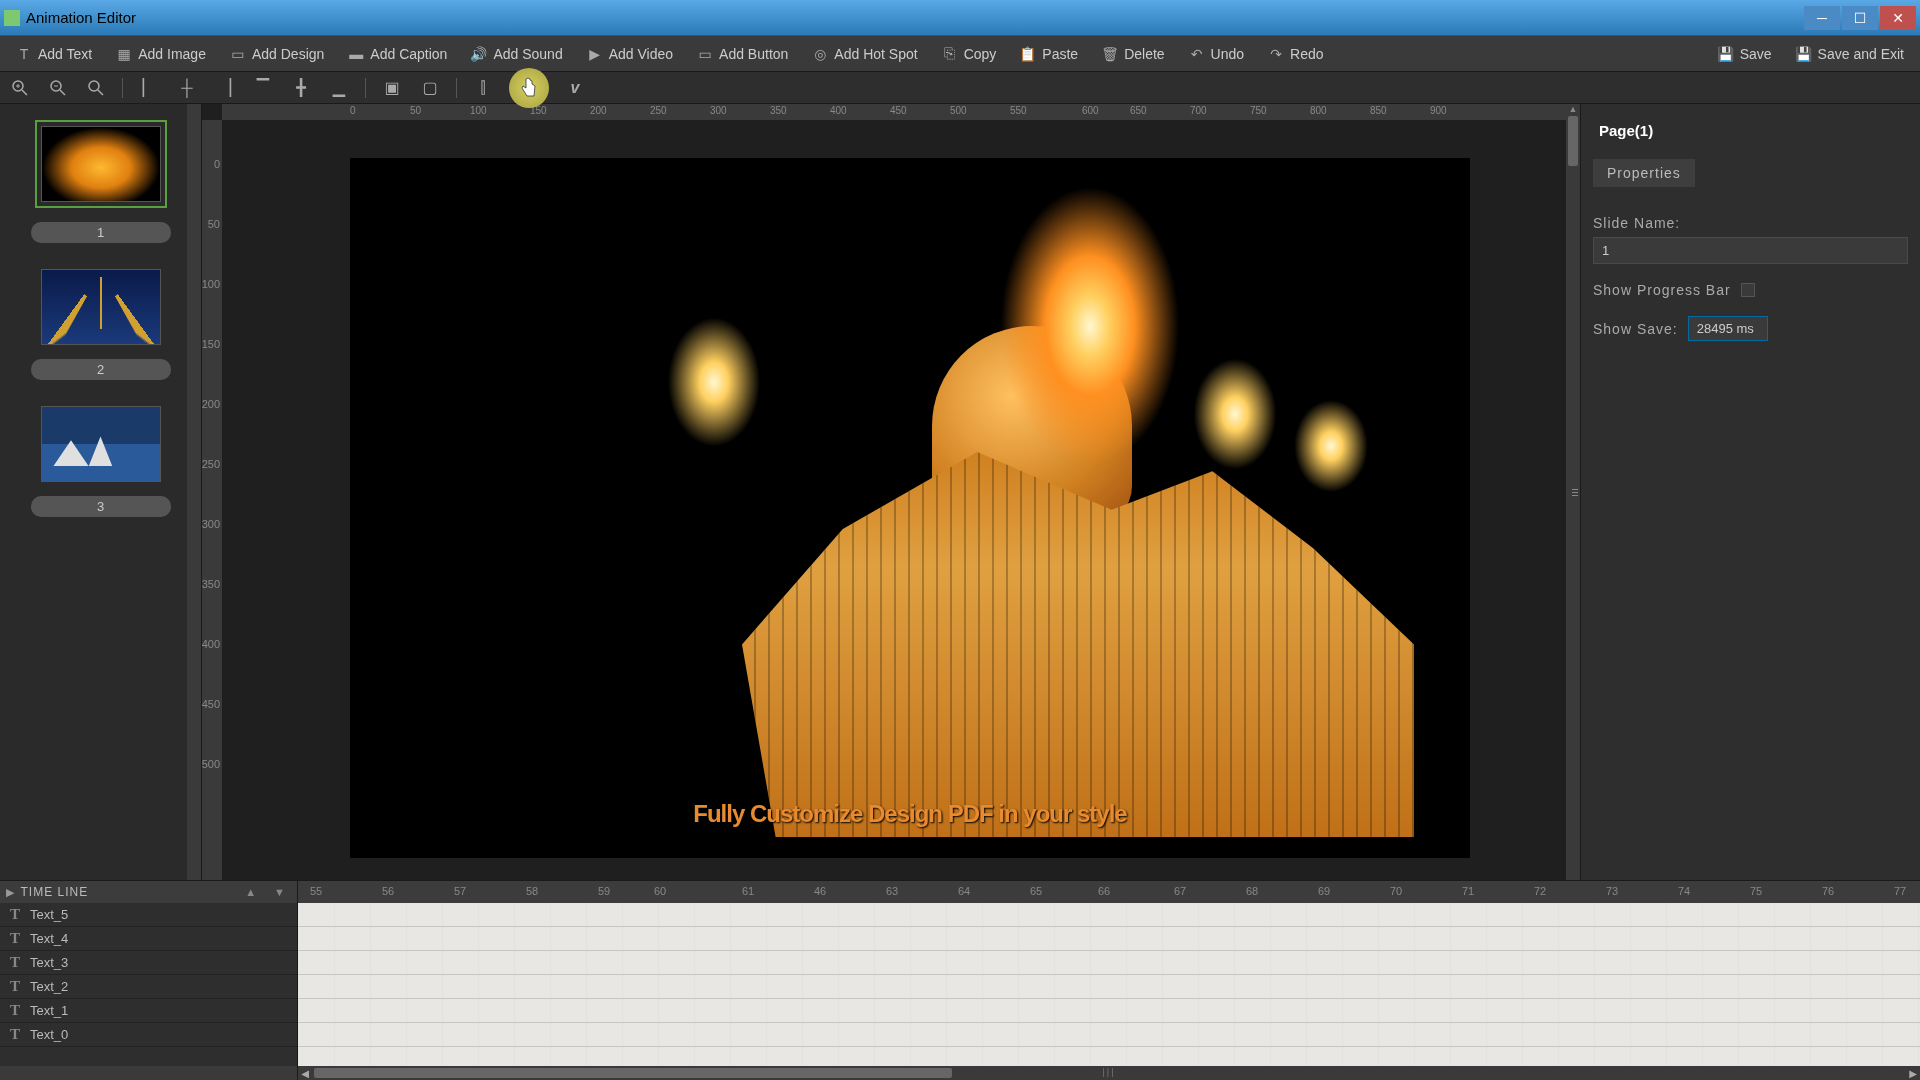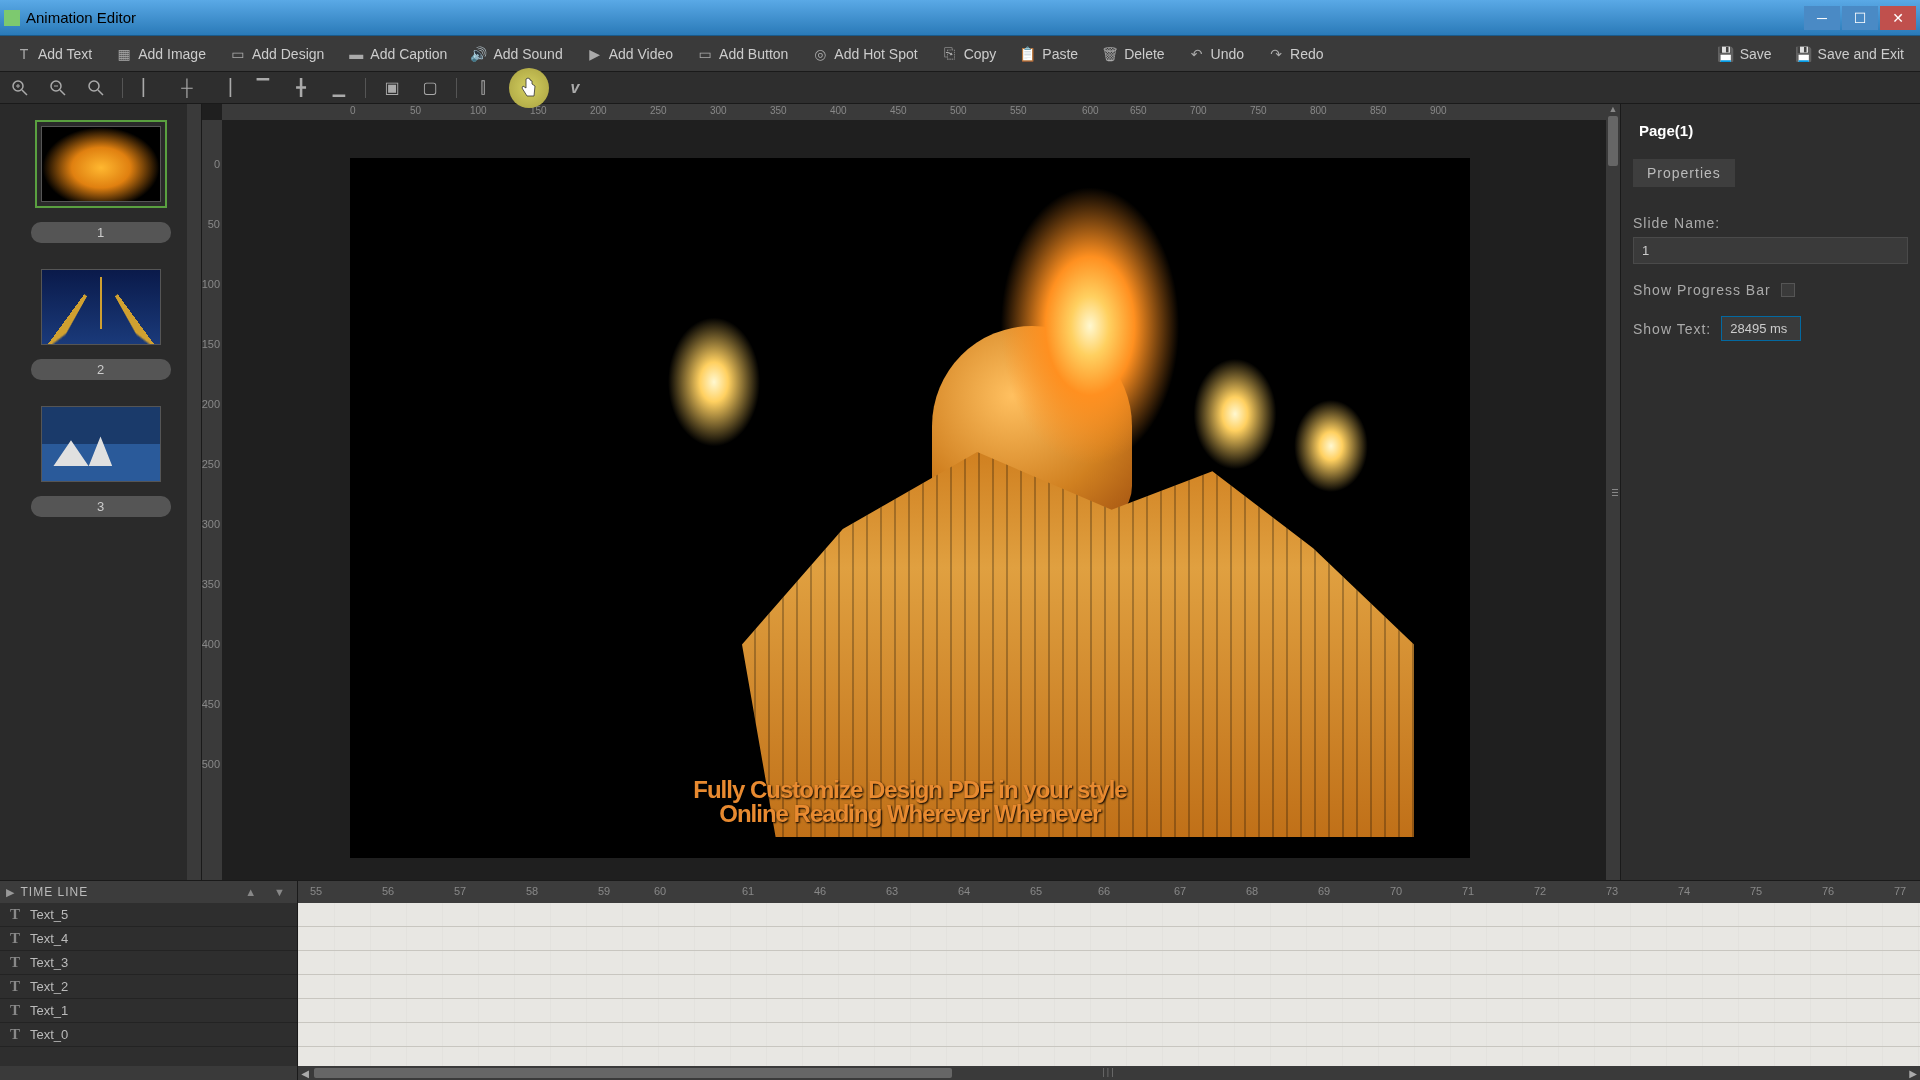--- a/index.html
+++ b/index.html
@@ -56,21 +56,21 @@
 
 .canvas-text-overlay { position: absolute; bottom: 30px; left: 50%; transform: translateX(-50%); color: #e88a30; font-weight: bold; font-family: Georgia, serif; text-align: center; text-shadow: 1px 1px 2px #000; }
 .overlay-line1 { font-size: 24px; letter-spacing: -1px; }
 .overlay-line2 { font-size: 24px; letter-spacing: -1px; margin-top: -4px; }
 
 
 .panel-handle { position: absolute; right: 0; top: 50%; width: 10px; height: 30px; background: #3a3a3a; transform: translateY(-50%); z-index: 2; display: flex; flex-direction: column; align-items: center; justify-content: center; gap: 2px; }
 .panel-handle span { width: 6px; height: 1px; background: #888; }
 
 
-.prop-panel { width: 300px; background: #2e2e2e; border-left: 1px solid #1a1a1a; padding: 14px 12px; }
+.prop-panel { width: 340px; background: #2e2e2e; border-left: 1px solid #1a1a1a; padding: 14px 12px; }
 .prop-title { color: #fff; font-size: 15px; font-weight: bold; margin-bottom: 16px; padding: 4px 6px; }
 .prop-tab { display: inline-block; background: #3e3e3e; color: #bbb; padding: 6px 14px; font-size: 14px; margin-bottom: 16px; letter-spacing: 1px; }
 .prop-label { color: #aaa; font-size: 14px; margin: 12px 0 6px; letter-spacing: 1px; }
 .prop-input { width: 100%; background: #3a3a3a; border: 1px solid #4a4a4a; color: #ccc; padding: 5px 8px; font-size: 13px; }
 .prop-row { display: flex; align-items: center; gap: 10px; margin: 18px 0; }
 .prop-row .prop-label { margin: 0; }
 .prop-checkbox { width: 14px; height: 14px; background: #3a3a3a; border: 1px solid #555; cursor: pointer; }
 .prop-value { background: #3a3a3a; border: 1px solid #0369a1; color: #ccc; padding: 4px 8px; font-size: 13px; min-width: 80px; }
 
 
@@ -296,21 +296,20 @@
       <div class="canvas-image">
         <div class="temple-img">
           <div class="dome-main"></div>
           <div class="temple-body"></div>
           <div class="temple-glow g1"></div>
           <div class="temple-glow g2"></div>
           <div class="temple-glow g3"></div>
           <div class="temple-glow g4"></div>
           <div class="canvas-text-overlay">
             <div class="overlay-line1">Fully Customize Design PDF in your style</div>
-            <div class="overlay-line2">Online Reading Wherever Whenever</div>
           </div>
         </div>
       </div>
     </div>
     <div class="canvas-scroll-v">
       <div style="color:#888;text-align:center;font-size:9px;">▲</div>
       <div class="canvas-scroll-thumb"></div>
     </div>
     <div class="panel-handle">
         <span></span>
@@ -322,21 +321,21 @@
   <div class="prop-panel">
     <div class="prop-title">Page(1)</div>
     <div class="prop-tab">Properties</div>
     <div class="prop-label">Slide Name:</div>
     <input class="prop-input" value="1" style="">
     <div class="prop-row">
       <span class="prop-label">Show Progress Bar</span>
       <span class="prop-checkbox"></span>
     </div>
     <div class="prop-row">
-      <span class="prop-label">Show Text:</span>
+      <span class="prop-label">Show Save:</span>
       <span class="prop-value">28495 ms</span>
     </div>
   </div>
 </div>
 
 <div class="timeline">
   <div class="timeline-header">
     <div class="timeline-title-cell">
       <span class="tl-expand">▶</span>
       <span class="tl-title">TIME LINE</span>

